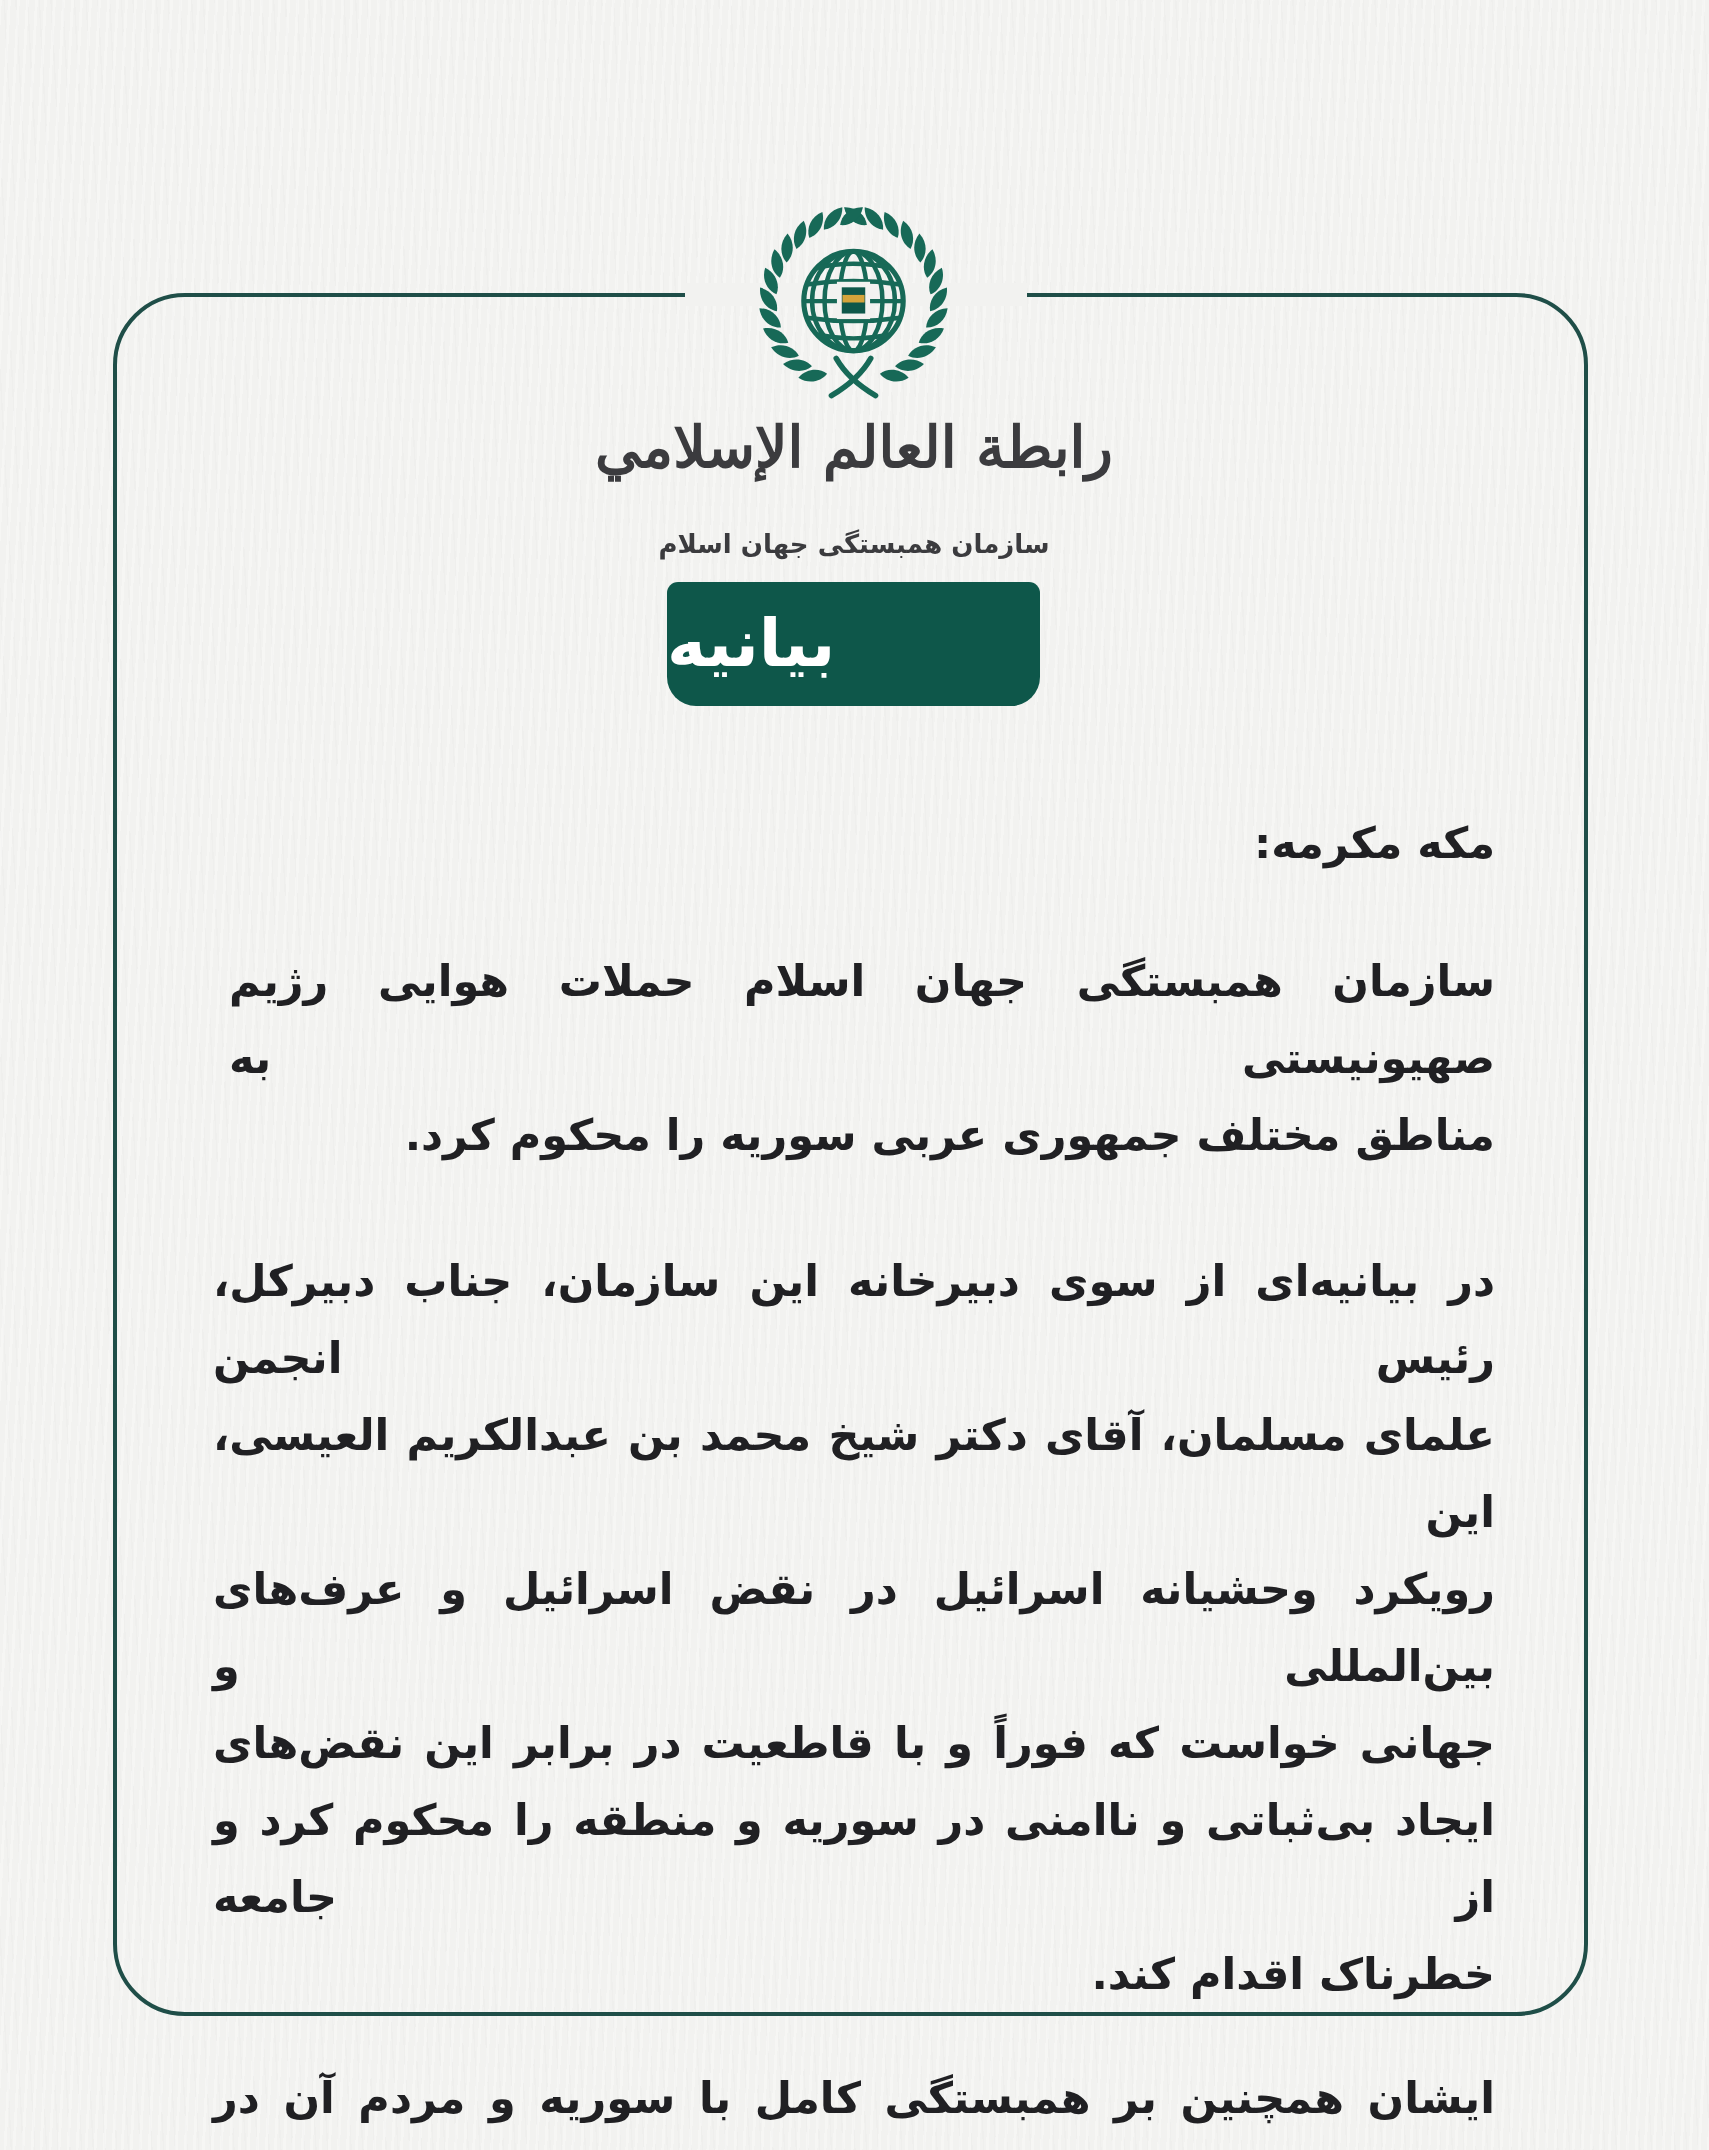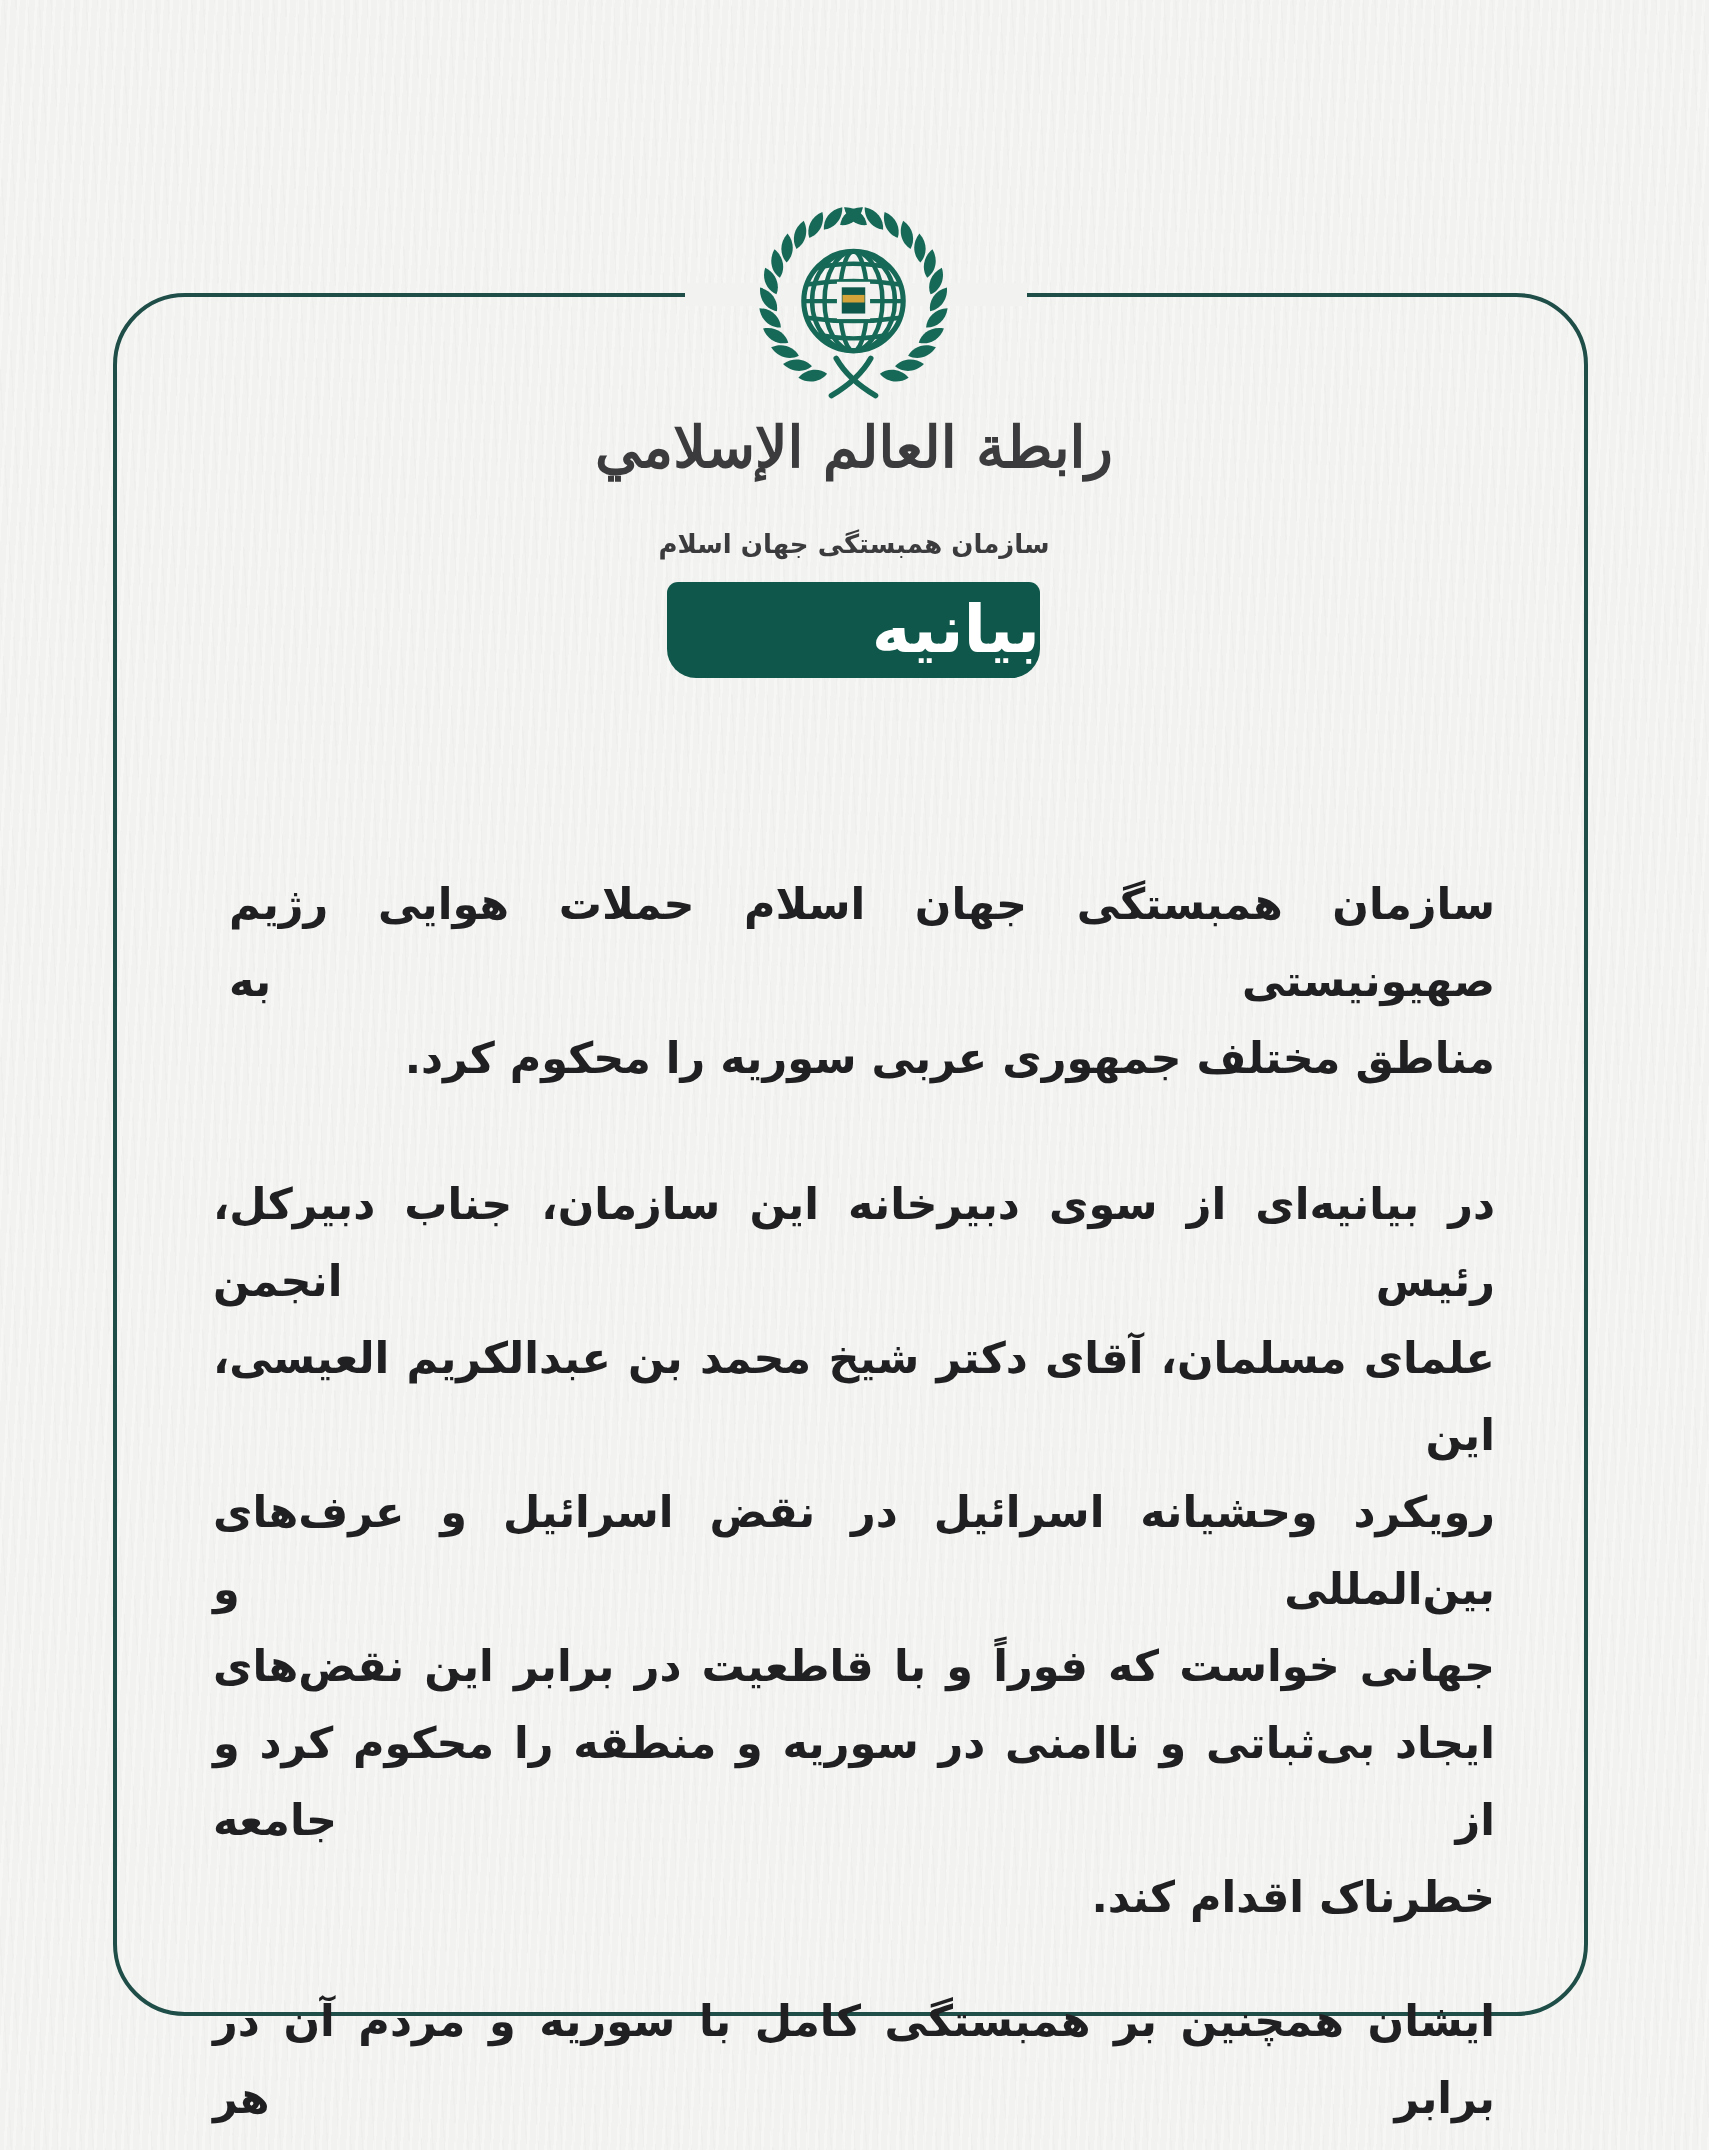--- a/index.html
+++ b/index.html
@@ -33,23 +33,23 @@
     text-align:center;direction:rtl;
     font-family:"DejaVu Serif","Liberation Serif",serif;
     font-weight:700;font-size:57px;line-height:1.25;color:#3b3b3e;
   }
   .sub{
     position:absolute;left:0;top:529px;width:1710px;z-index:3;
     text-align:center;direction:rtl;
     font-weight:700;font-size:26px;line-height:1.2;color:#3b3b3e;
   }
   .banner{
-    position:absolute;left:668px;top:582px;width:373px;height:96px;z-index:3;
+    position:absolute;left:668px;top:582px;width:373px;height:124px;z-index:3;
     background:#0e574a;border-radius:11px 11px 29px 29px;
-    display:flex;align-items:center;justify-content:flex-start;
+    display:flex;align-items:center;justify-content:flex-end;
     direction:rtl;color:#ffffff;font-weight:700;font-size:66px;line-height:1;
     overflow:visible;
   }
   .content{
     position:absolute;left:214px;top:805px;width:1282px;z-index:3;
     direction:rtl;color:#202023;font-weight:700;font-size:43px;line-height:77px;
   }
   .salutation{margin:0;text-align:right;}
   .para{margin:0;}
   .p1{margin-top:61px;margin-left:16px;}
@@ -122,20 +122,21 @@
   </div>
 
   <div class="cal">رابطة العالم الإسلامي</div>
   <div class="sub">سازمان همبستگی جهان اسلام</div>
 
   <div class="banner">
     <span>بیانیه</span>
   </div>
 
   <main class="content">
+    <p class="salutation">مکه مکرمه:</p>
 
     <div class="para p1">
       <div class="ln">سازمان همبستگی جهان اسلام حملات هوایی رژیم صهیونیستی به</div>
       <div class="ln last">مناطق مختلف جمهوری عربی سوریه را محکوم کرد.</div>
     </div>
 
     <div class="para p2">
       <div class="ln">در بیانیه‌ای از سوی دبیرخانه این سازمان، جناب دبیرکل، رئیس انجمن</div>
       <div class="ln">علمای مسلمان، آقای دکتر شیخ محمد بن عبدالکریم العیسی، این</div>
       <div class="ln">رویکرد وحشیانه اسرائیل در نقض اسرائیل و عرف‌های بین‌المللی و</div>

